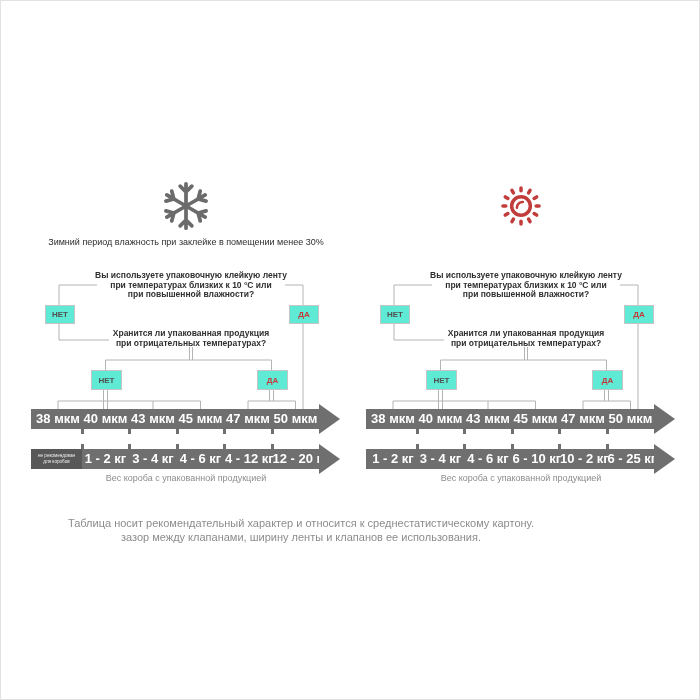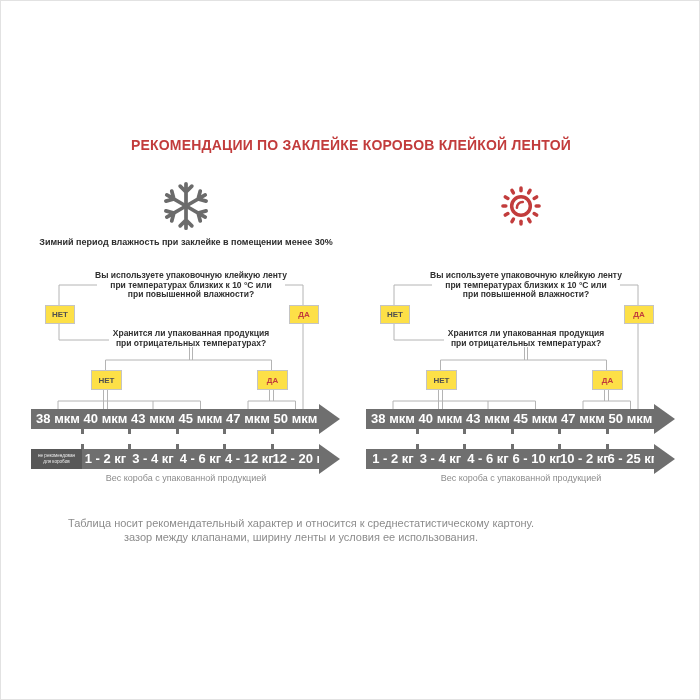--- a/index.html
+++ b/index.html
@@ -4,33 +4,33 @@
 <style>
   html,body{margin:0;padding:0;background:#fff;}
   .page{position:relative;width:698px;height:698px;border:1px solid #e2e2e2;background:#fff;
         font-family:"Liberation Sans",sans-serif;overflow:hidden;}
   .title{position:absolute;top:136px;left:0;width:700px;text-align:center;
          font-size:14px;font-weight:700;letter-spacing:.2px;color:#c23c3c;}
   .icon{position:absolute;top:177px;width:56px;height:56px;}
   .icon-snow{left:157px;}
   .icon-sun{left:492px;}
   .subtitle{position:absolute;top:236px;width:310px;text-align:center;
-            font-size:9px;font-weight:700;color:#2e2e2e;}
+            font-size:9px;font-weight:400;color:#2e2e2e;}
   .subtitle-left{left:30px;}
   .subtitle-right{left:365px;}
   .col{position:absolute;top:262px;width:310px;height:230px;}
   #col-winter{left:30px;}
   #col-summer{left:365px;}
   .lines{position:absolute;left:0;top:0;}
   .lines path{stroke:#b4b4b4;stroke-width:1;fill:none;}
   .q{position:absolute;left:30px;width:260px;text-align:center;
      font-size:8.5px;font-weight:700;color:#2f2f2f;line-height:9.5px;}
   .q1{top:8px;}
   .q2{top:66px;}
-  .nbox{position:absolute;background:#fde047;border:1px solid #c4c4c4;
+  .nbox{position:absolute;background:#5eead4;border:1px solid #c4c4c4;
         font-size:8px;font-weight:700;color:#4f4f4f;
         display:flex;align-items:center;justify-content:center;}
   .nbox.red{color:#c23c3c;}
   .no1{left:14px;top:42px;width:28px;height:17px;}
   .yes1{left:258px;top:42px;width:28px;height:17px;}
   .no2{left:60px;top:107px;width:29px;height:18px;}
   .yes2{left:226px;top:107px;width:29px;height:18px;}
   .arrow{position:absolute;left:0;width:288px;height:20px;background:#6f6f6f;}
   .arrow1{top:146px;}
   .arrow2{top:186px;}
@@ -46,21 +46,20 @@
   .caption{position:absolute;top:210px;left:0;width:310px;text-align:center;
            font-size:9px;color:#8c8c8c;}
   .footer{position:absolute;top:516px;left:0;width:600px;text-align:center;
           font-size:11px;color:#8c8c8c;line-height:13.5px;}
 </style>
 </head>
 <body>
 
 <div class="page">
 
-  <div class="title">РЕКОМЕНДАЦИИ ПО ЗАКЛЕЙКЕ КОРОБОВ КЛЕЙКОЙ ЛЕНТОЙ</div>
 
   <div class="icon icon-snow">
     <svg width="56" height="56" viewBox="-24 -24 48 48">
       <g stroke="#6b6b6b" stroke-width="3.2" stroke-linecap="round" fill="none">
         <g>
             <path d="M0 0 L0 -19 M0 -12 L-5 -17 M0 -12 L5 -17"></path>
           </g>
         <g transform="rotate(60)">
             <path d="M0 0 L0 -19 M0 -12 L-5 -17 M0 -12 L5 -17"></path>
           </g>
@@ -215,16 +214,16 @@
       <span class="alab" style="left:194px">10 - 2 кг</span>
       <span class="alab" style="left:241.5px">6 - 25 кг</span>
       <i class="head"></i>
     </div>
 
     <div class="caption">Вес короба с упакованной продукцией</div>
   </div>
 
   <div class="footer">
     <div>Таблица носит рекомендательный характер и относится к среднестатистическому картону.</div>
-    <div>зазор между клапанами, ширину ленты и условия ее использования.</div>
+    <div>зазор между клапанами, ширину ленты и клапанов ее использования.</div>
   </div>
 
 </div>
 
 </body></html>

